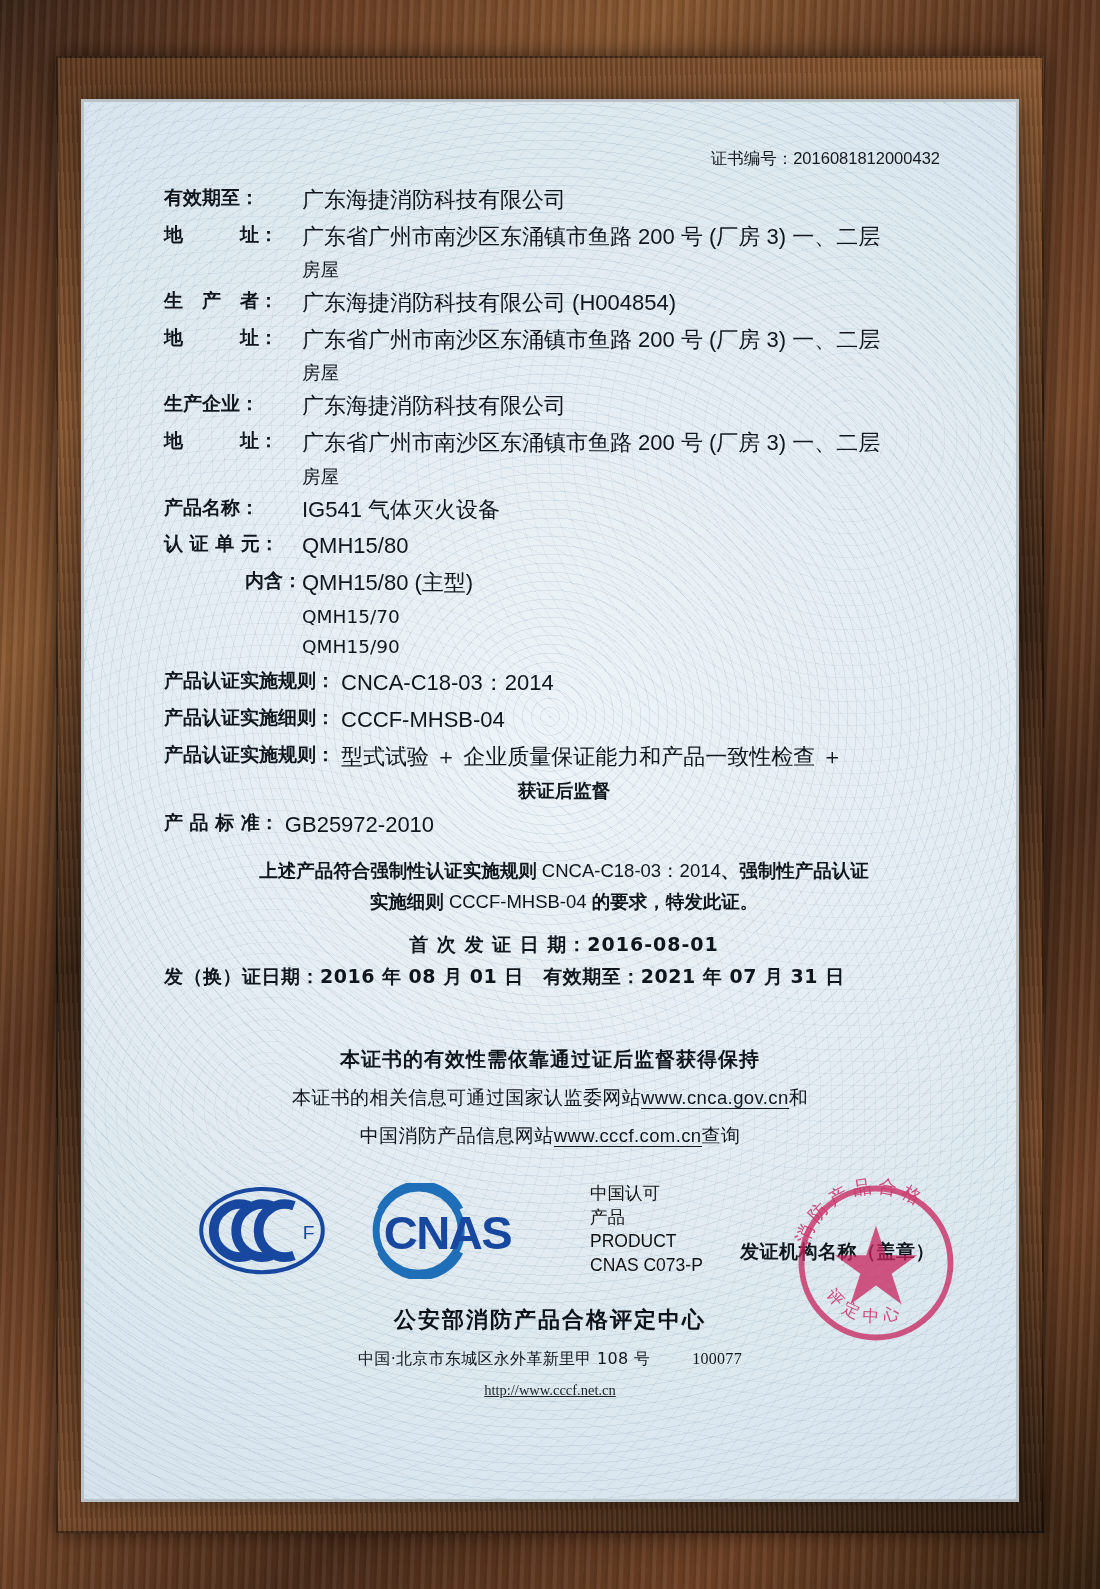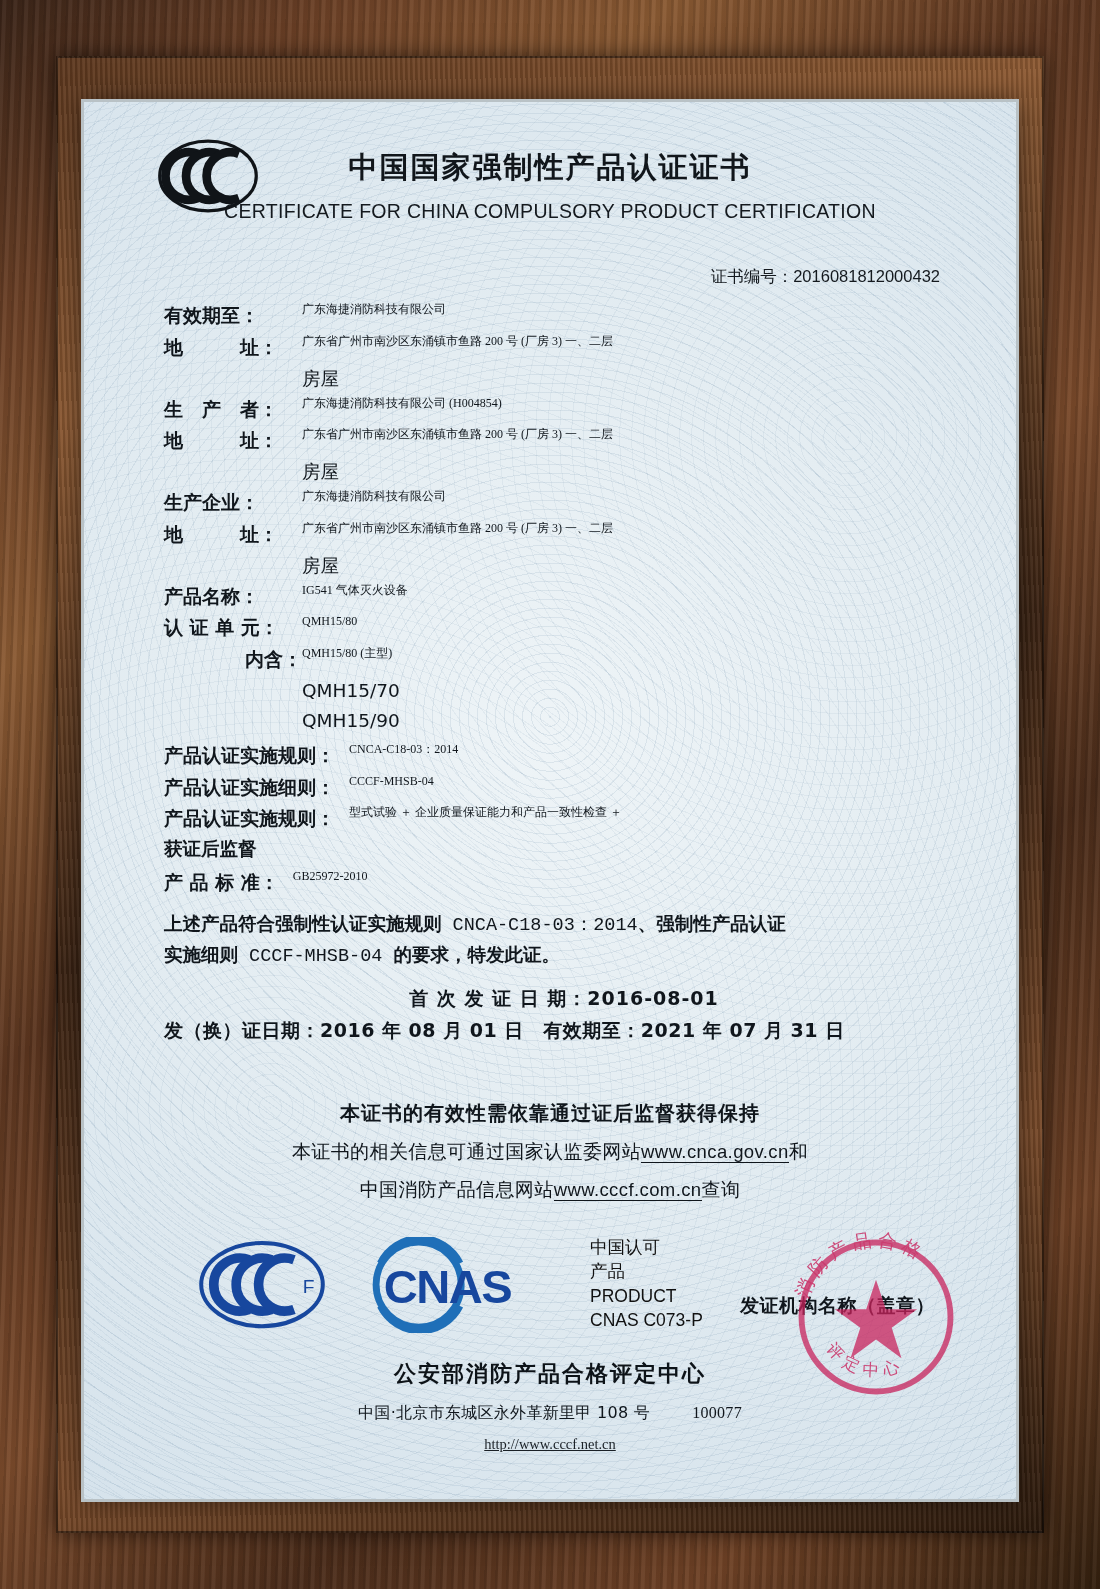--- a/index.html
+++ b/index.html
@@ -140,37 +140,38 @@
   }
   .row .lbl {
     flex: 0 0 138px;
     font-weight: bold;
     white-space: pre;
     font-family: "DejaVu Sans", sans-serif;
     letter-spacing: 0px;
   }
   .row .val {
     flex: 1;
-    font-family: Liberation Serif, serif;
-    font-size: 12px;
+    font-family: Liberation Sans, sans-serif;
+    font-size: 22px;
   }
   .row.indent .lbl { text-align: right; padding-right: 0; }
   .cont {
     margin-left: 138px;
     font-size: 18.5px;
     line-height: 1.62;
     font-family: "DejaVu Sans", sans-serif;
   }
-  .row.wide .lbl { flex: 0 0 auto; margin-right: 14px; }
+  .row.wide .lbl { flex: 0 0 auto; margin-right: 6px; }
 
   .stmt {
     font-size: 18.5px;
     line-height: 1.65;
-    font-family: Liberation Mono, monospace;
+    font-family: Liberation Sans, sans-serif;
     margin-top: 2px;
+    text-align: center;
   }
   .stmt b { font-weight: bold; }
   .first-date {
     text-align: center;
     font-size: 19px;
     font-weight: bold;
     font-family: "DejaVu Sans", sans-serif;
     margin-top: 14px;
     letter-spacing: 1px;
   }
@@ -278,30 +279,20 @@
 
 <div class="frame-outer">
   <div class="frame-bevel"></div>
 
   <div class="mat">
     <div class="paper">
       <div class="guilloche"></div>
 
       <div class="paper-inner">
 
-        <div class="header">
-          <svg class="ccc-logo-top" viewBox="0 0 130 96">
-            <ellipse cx="65" cy="48" rx="61" ry="44" fill="none" stroke="#101418" stroke-width="4"></ellipse>
-            <path d="M52 20 A30 30 0 1 0 52 76" fill="none" stroke="#101418" stroke-width="11" stroke-linecap="butt"></path>
-            <path d="M78 20 A30 30 0 1 0 78 76" fill="none" stroke="#101418" stroke-width="11" stroke-linecap="butt"></path>
-            <path d="M104 20 A30 30 0 1 0 104 76" fill="none" stroke="#101418" stroke-width="11" stroke-linecap="butt"></path>
-          </svg>
-          <div class="title-zh">中国国家强制性产品认证证书</div>
-          <div class="title-en">CERTIFICATE FOR CHINA COMPULSORY PRODUCT CERTIFICATION</div>
-        </div>
 
         <div class="cert-no">
           <span>证书编号：</span><span>2016081812000432</span>
         </div>
 
         <div class="body-block">
 
           <div class="row">
             <div class="lbl">有效期至：</div>
             <div class="val">广东海捷消防科技有限公司</div>

